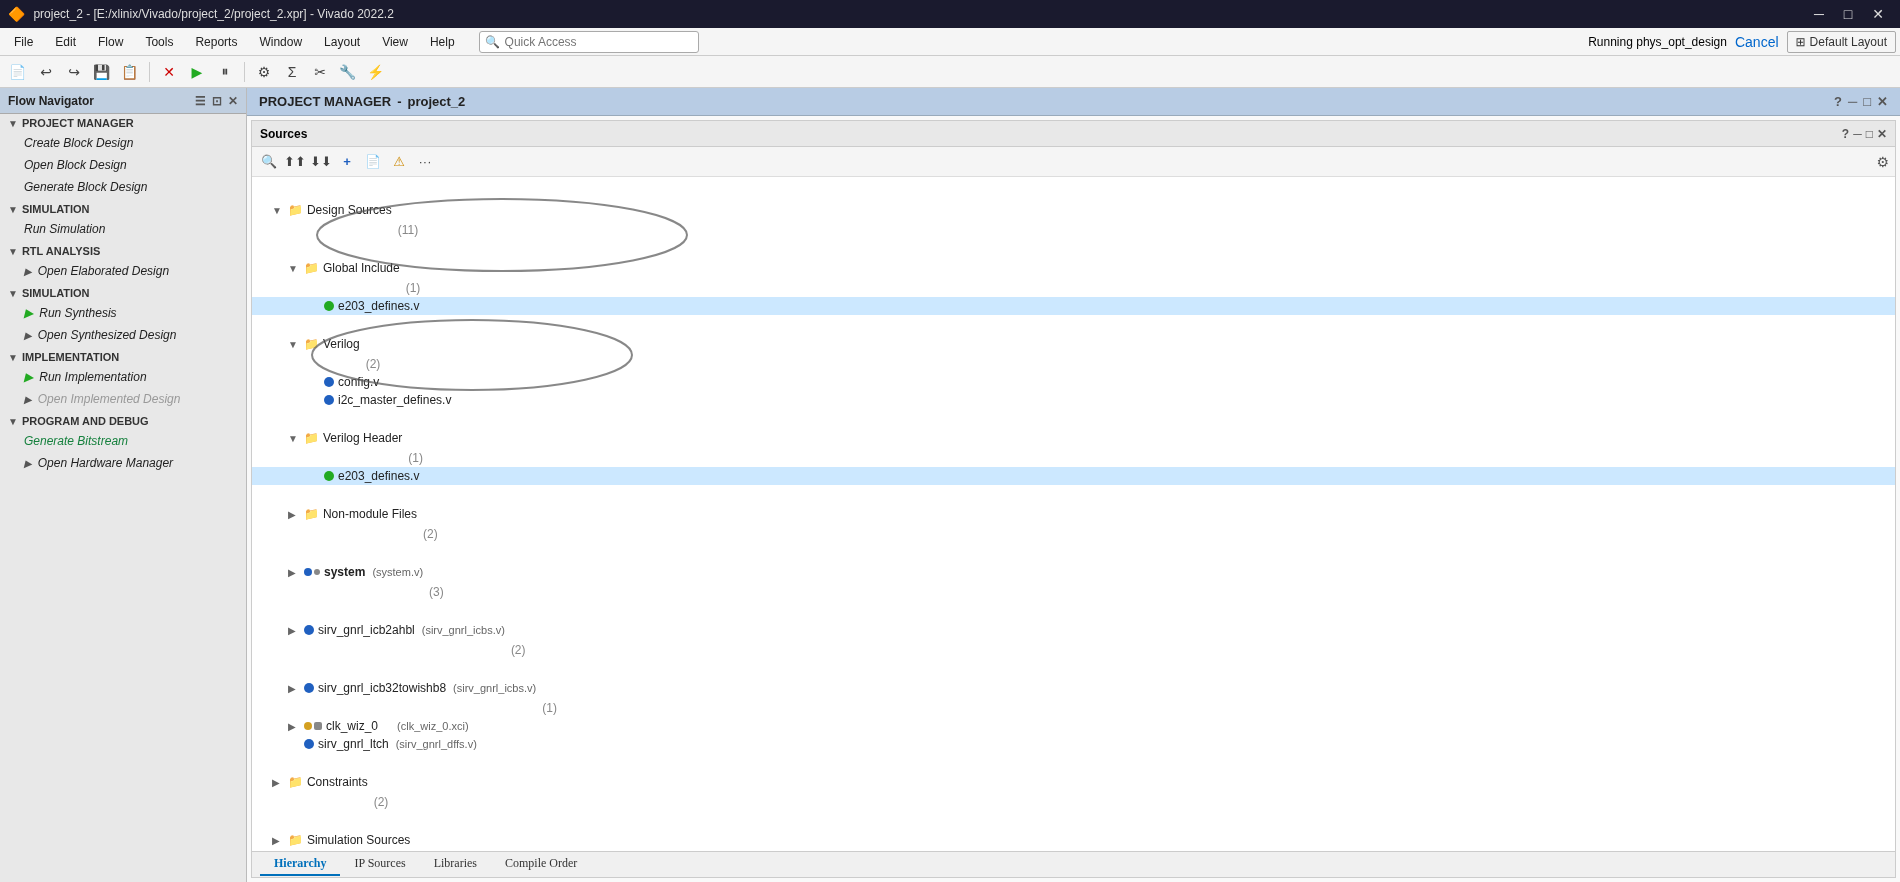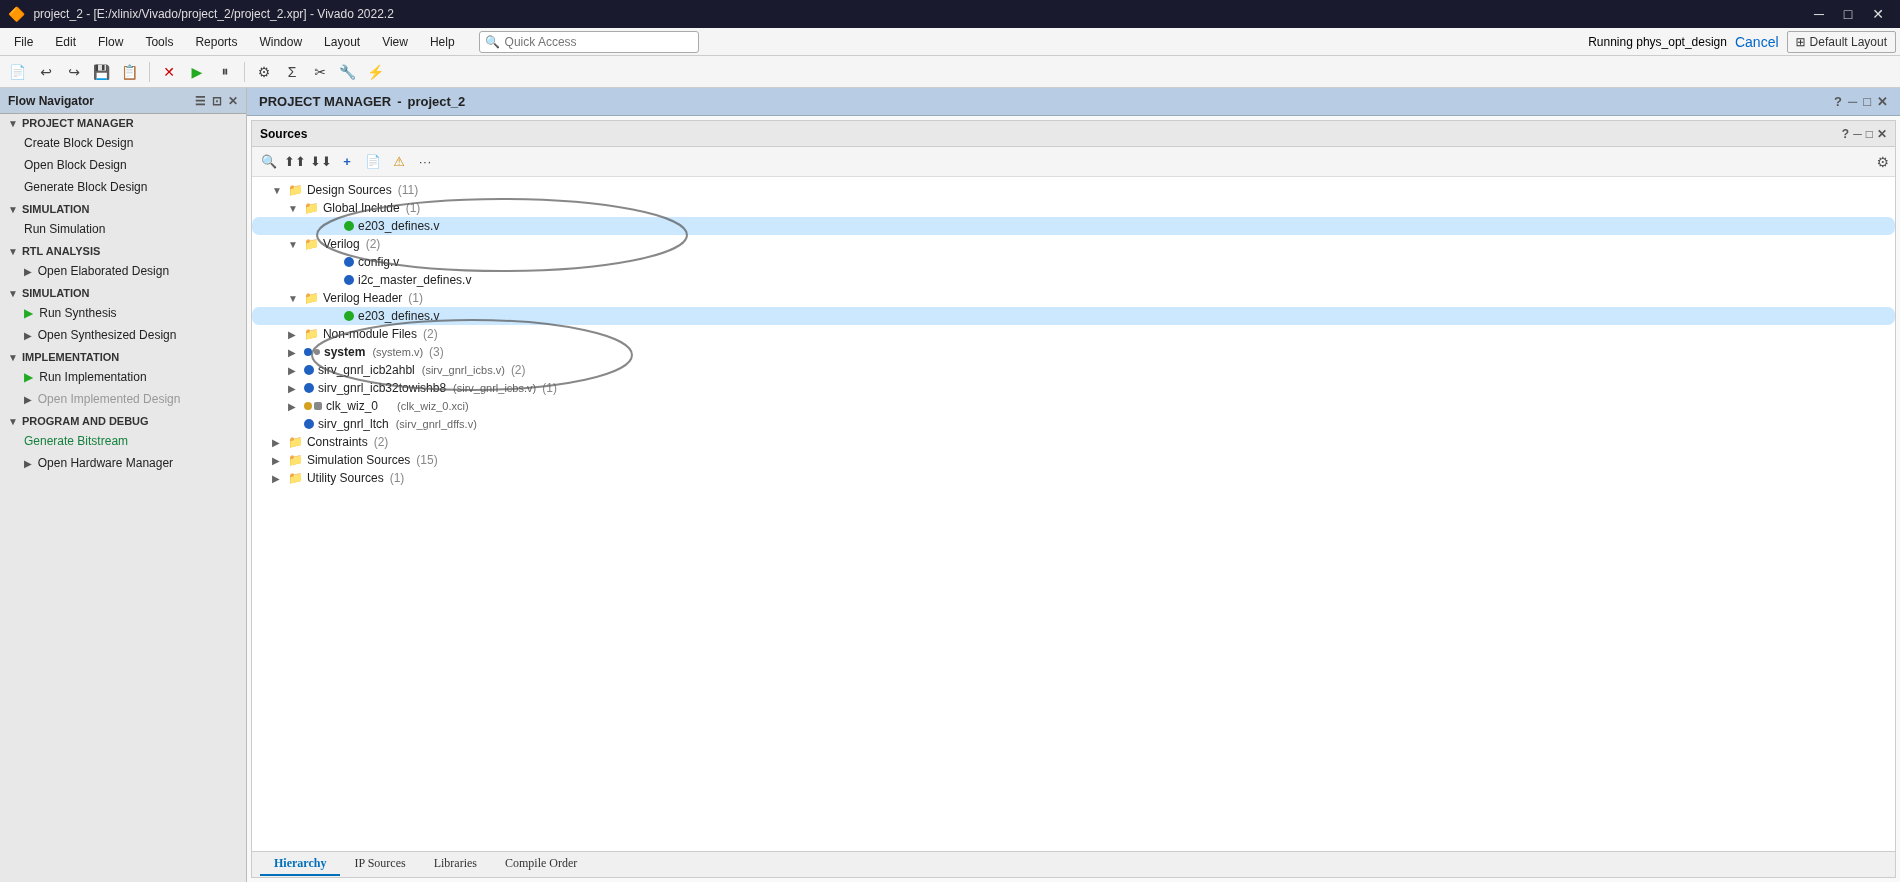--- a/index.html
+++ b/index.html
@@ -121,21 +121,21 @@
     .nav-section-header {
       display: flex; align-items: center;
       padding: 3px 8px;
       font-weight: bold;
       font-size: 11px;
       color: #333;
       cursor: pointer;
       gap: 4px;
     }
     .nav-section-header .chevron { font-size: 10px; color: #555; }
-    .nav-section-items { padding-left: 16px; }
+    .nav-section-items { padding-left: 16px; font-style: italic; }
     .nav-item {
       padding: 4px 8px;
       color: #222;
       cursor: pointer;
       font-size: 12px;
       display: flex;
       align-items: center;
       gap: 6px;
     }
     .nav-item.disabled { color: #999; cursor: default; }
@@ -228,23 +228,23 @@
     .tree-item .expand-btn { width: 12px; color: #666; font-size: 10px; cursor: pointer; }
     .tree-item .folder-icon { color: #d4a020; font-size: 12px; }
     .tree-item .dot-blue { width: 10px; height: 10px; border-radius: 50%; background: #2060c0; display: inline-block; flex-shrink: 0; }
     .tree-item .dot-green { width: 10px; height: 10px; border-radius: 50%; background: #22aa22; display: inline-block; flex-shrink: 0; }
     .tree-item .dot-multi {
       display: inline-flex; align-items: center; gap: 1px;
     }
     .tree-item .dot-multi .dot-blue { width: 8px; height: 8px; }
     .indent1 { padding-left: 20px; }
     .indent2 { padding-left: 36px; }
-    .indent3 { padding-left: 76px; border-radius: 7px; }
+    .indent3 { padding-left: 56px; }
     .tree-item .label-bold { font-weight: bold; }
-    .tree-item .count { color: #888; margin-left: 2px; }
+    .tree-item .count { color: #888; margin-left: 2px; margin-top: 40px; }
 
     
     .bottom-tabs {
       border-top: 1px solid #ccc;
       background: #f0f0f0;
       display: flex;
       align-items: center;
       padding: 0 8px;
       height: 26px;
     }

